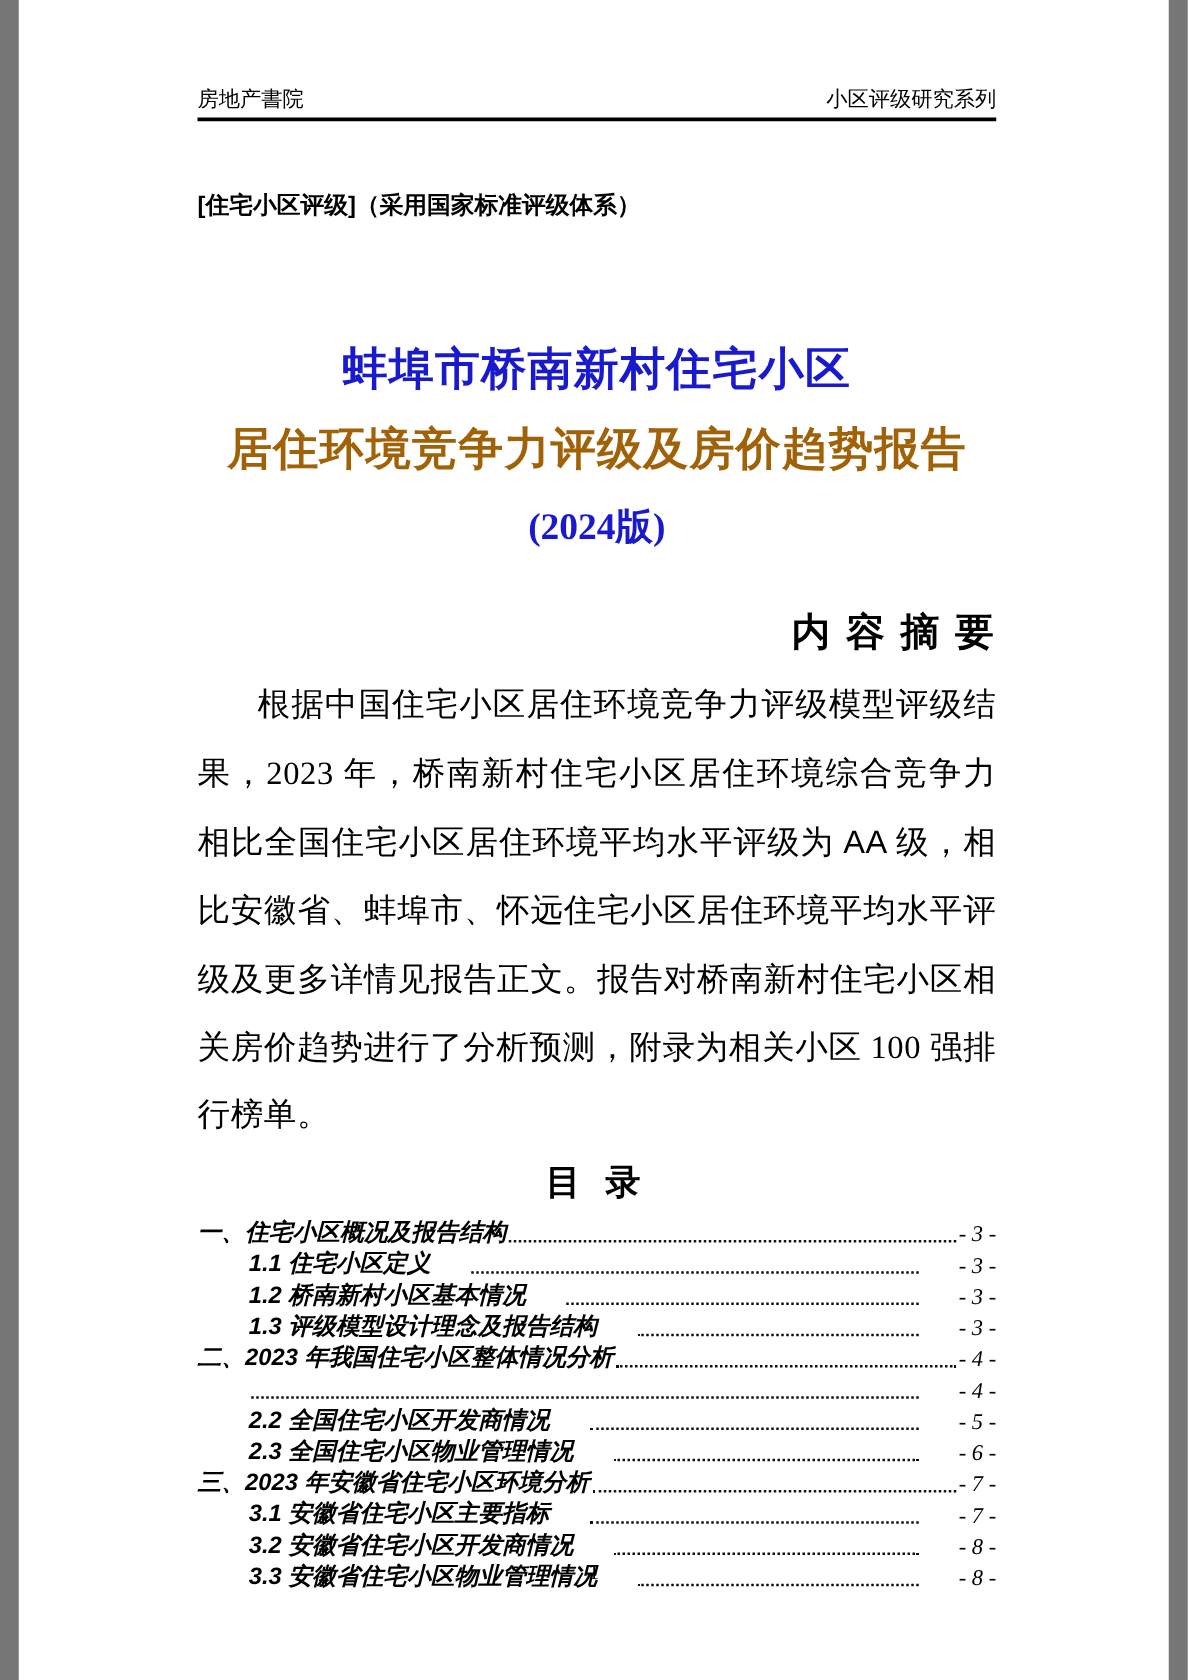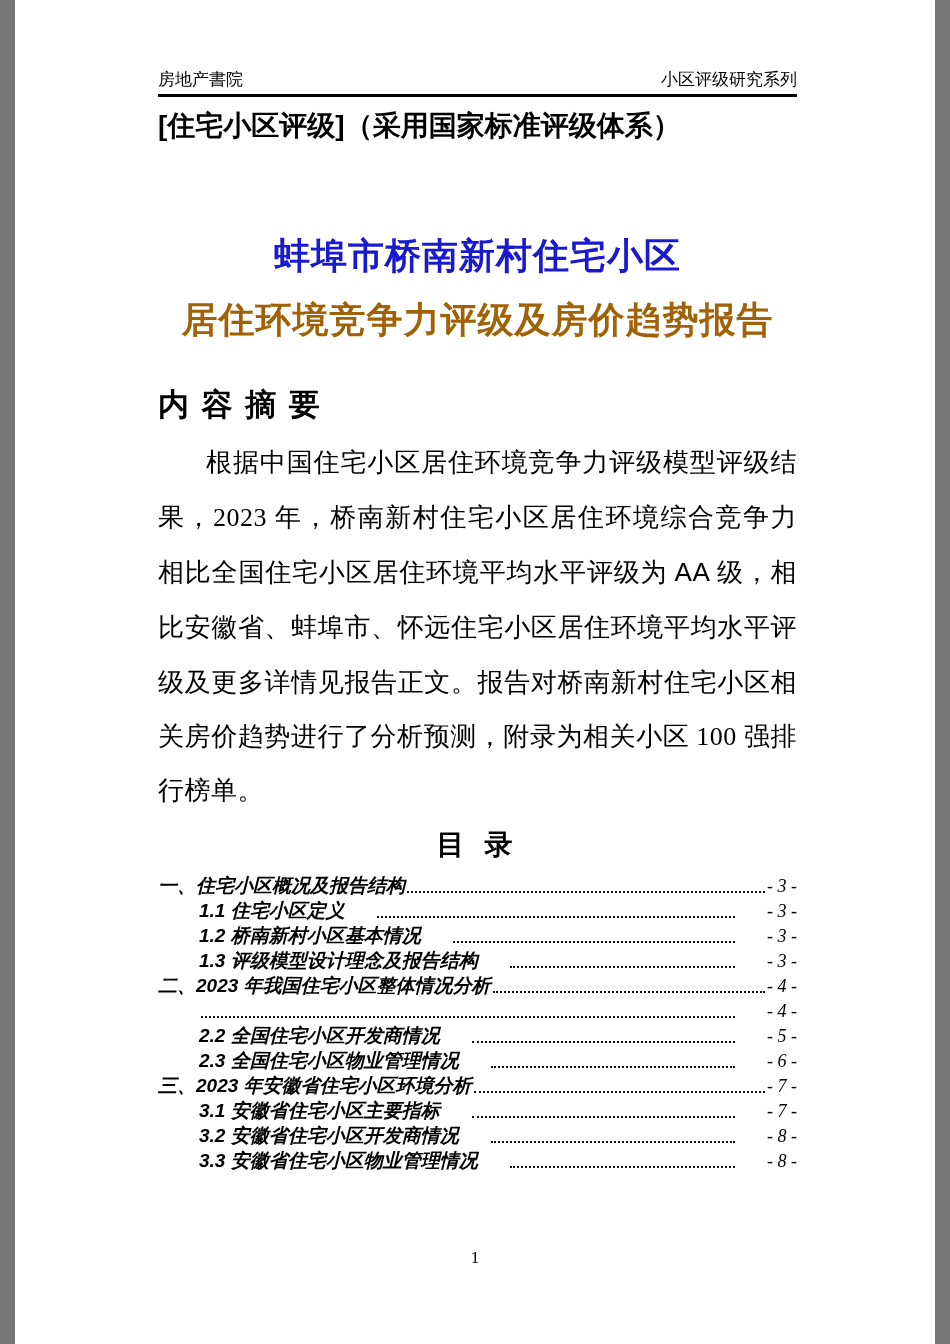--- a/index.html
+++ b/index.html
@@ -22,45 +22,45 @@
     font-family: "Liberation Sans", "DejaVu Sans", sans-serif;
     font-size: 17px;
     line-height: 20px;
     padding-bottom: 4px;
   }
   .header-rule {
     border-bottom: 3px solid #000;
     height: 0;
   }
   .section-label {
-    margin-top: 16px;
-    font-family: "Liberation Sans", "DejaVu Sans", sans-serif;
-    font-weight: bold;
-    font-size: 28px;
+    margin-top: 55px;
+    font-family: "Liberation Sans", "DejaVu Sans", sans-serif;
+    font-weight: bold;
+    font-size: 19px;
     line-height: 25px;
   }
   .title-block {
     text-align: center;
     margin-top: 86px;
   }
   .title-line {
     font-size: 36px;
     font-weight: bold;
     line-height: 64px;
     letter-spacing: 1px;
     white-space: nowrap;
   }
   .title-edition {
     font-size: 30px;
     font-weight: bold;
     line-height: 62px;
   }
   .summary-heading {
     margin-top: 34px;
-    text-align: left;
+    text-align: right;
     font-family: "Liberation Sans", "DejaVu Sans", sans-serif;
     font-weight: bold;
     font-size: 31px;
     line-height: 38px;
     letter-spacing: 2px;
   }
   .summary-paragraph {
     margin-top: 12px;
     font-size: 26px;
     line-height: 54px;
@@ -128,20 +128,21 @@
     <span>房地产書院</span>
     <span>小区评级研究系列</span>
   </div>
   <div class="header-rule"></div>
 
   <div class="section-label">[住宅小区评级]（采用国家标准评级体系）</div>
 
   <div class="title-block">
     <div class="title-line" style="color: rgb(25, 25, 205);">蚌埠市桥南新村住宅小区</div>
     <div class="title-line" style="color: #a16207;">居住环境竞争力评级及房价趋势报告</div>
+    <div class="title-edition" style="color: rgb(25, 25, 205);">(2024版)</div>
   </div>
 
   <div class="summary-heading">内 容 摘 要</div>
 
   <div class="summary-paragraph"><span>根据中国住宅小区居住环境竞争力评级模型评级结果，2023 年，</span><span class="b">桥南新村</span><span>住宅小区居住环境综合竞争力相比全国住宅小区居住环境平均水平评级为 </span><span class="b">AA 级</span><span>，相比</span><span class="b">安徽省、蚌埠市、怀远</span><span>住宅小区居住环境平均水平评级及更多详情见报告正文。报告对</span><span class="b">桥南新村</span><span>住宅小区相关房价趋势进行了分析预测，附录为相关小区 100 强排行榜单。</span></div>
 
   <div class="toc-heading">目 录</div>
 
   <div class="toc-list">
       <div class="toc-row lvl1">

